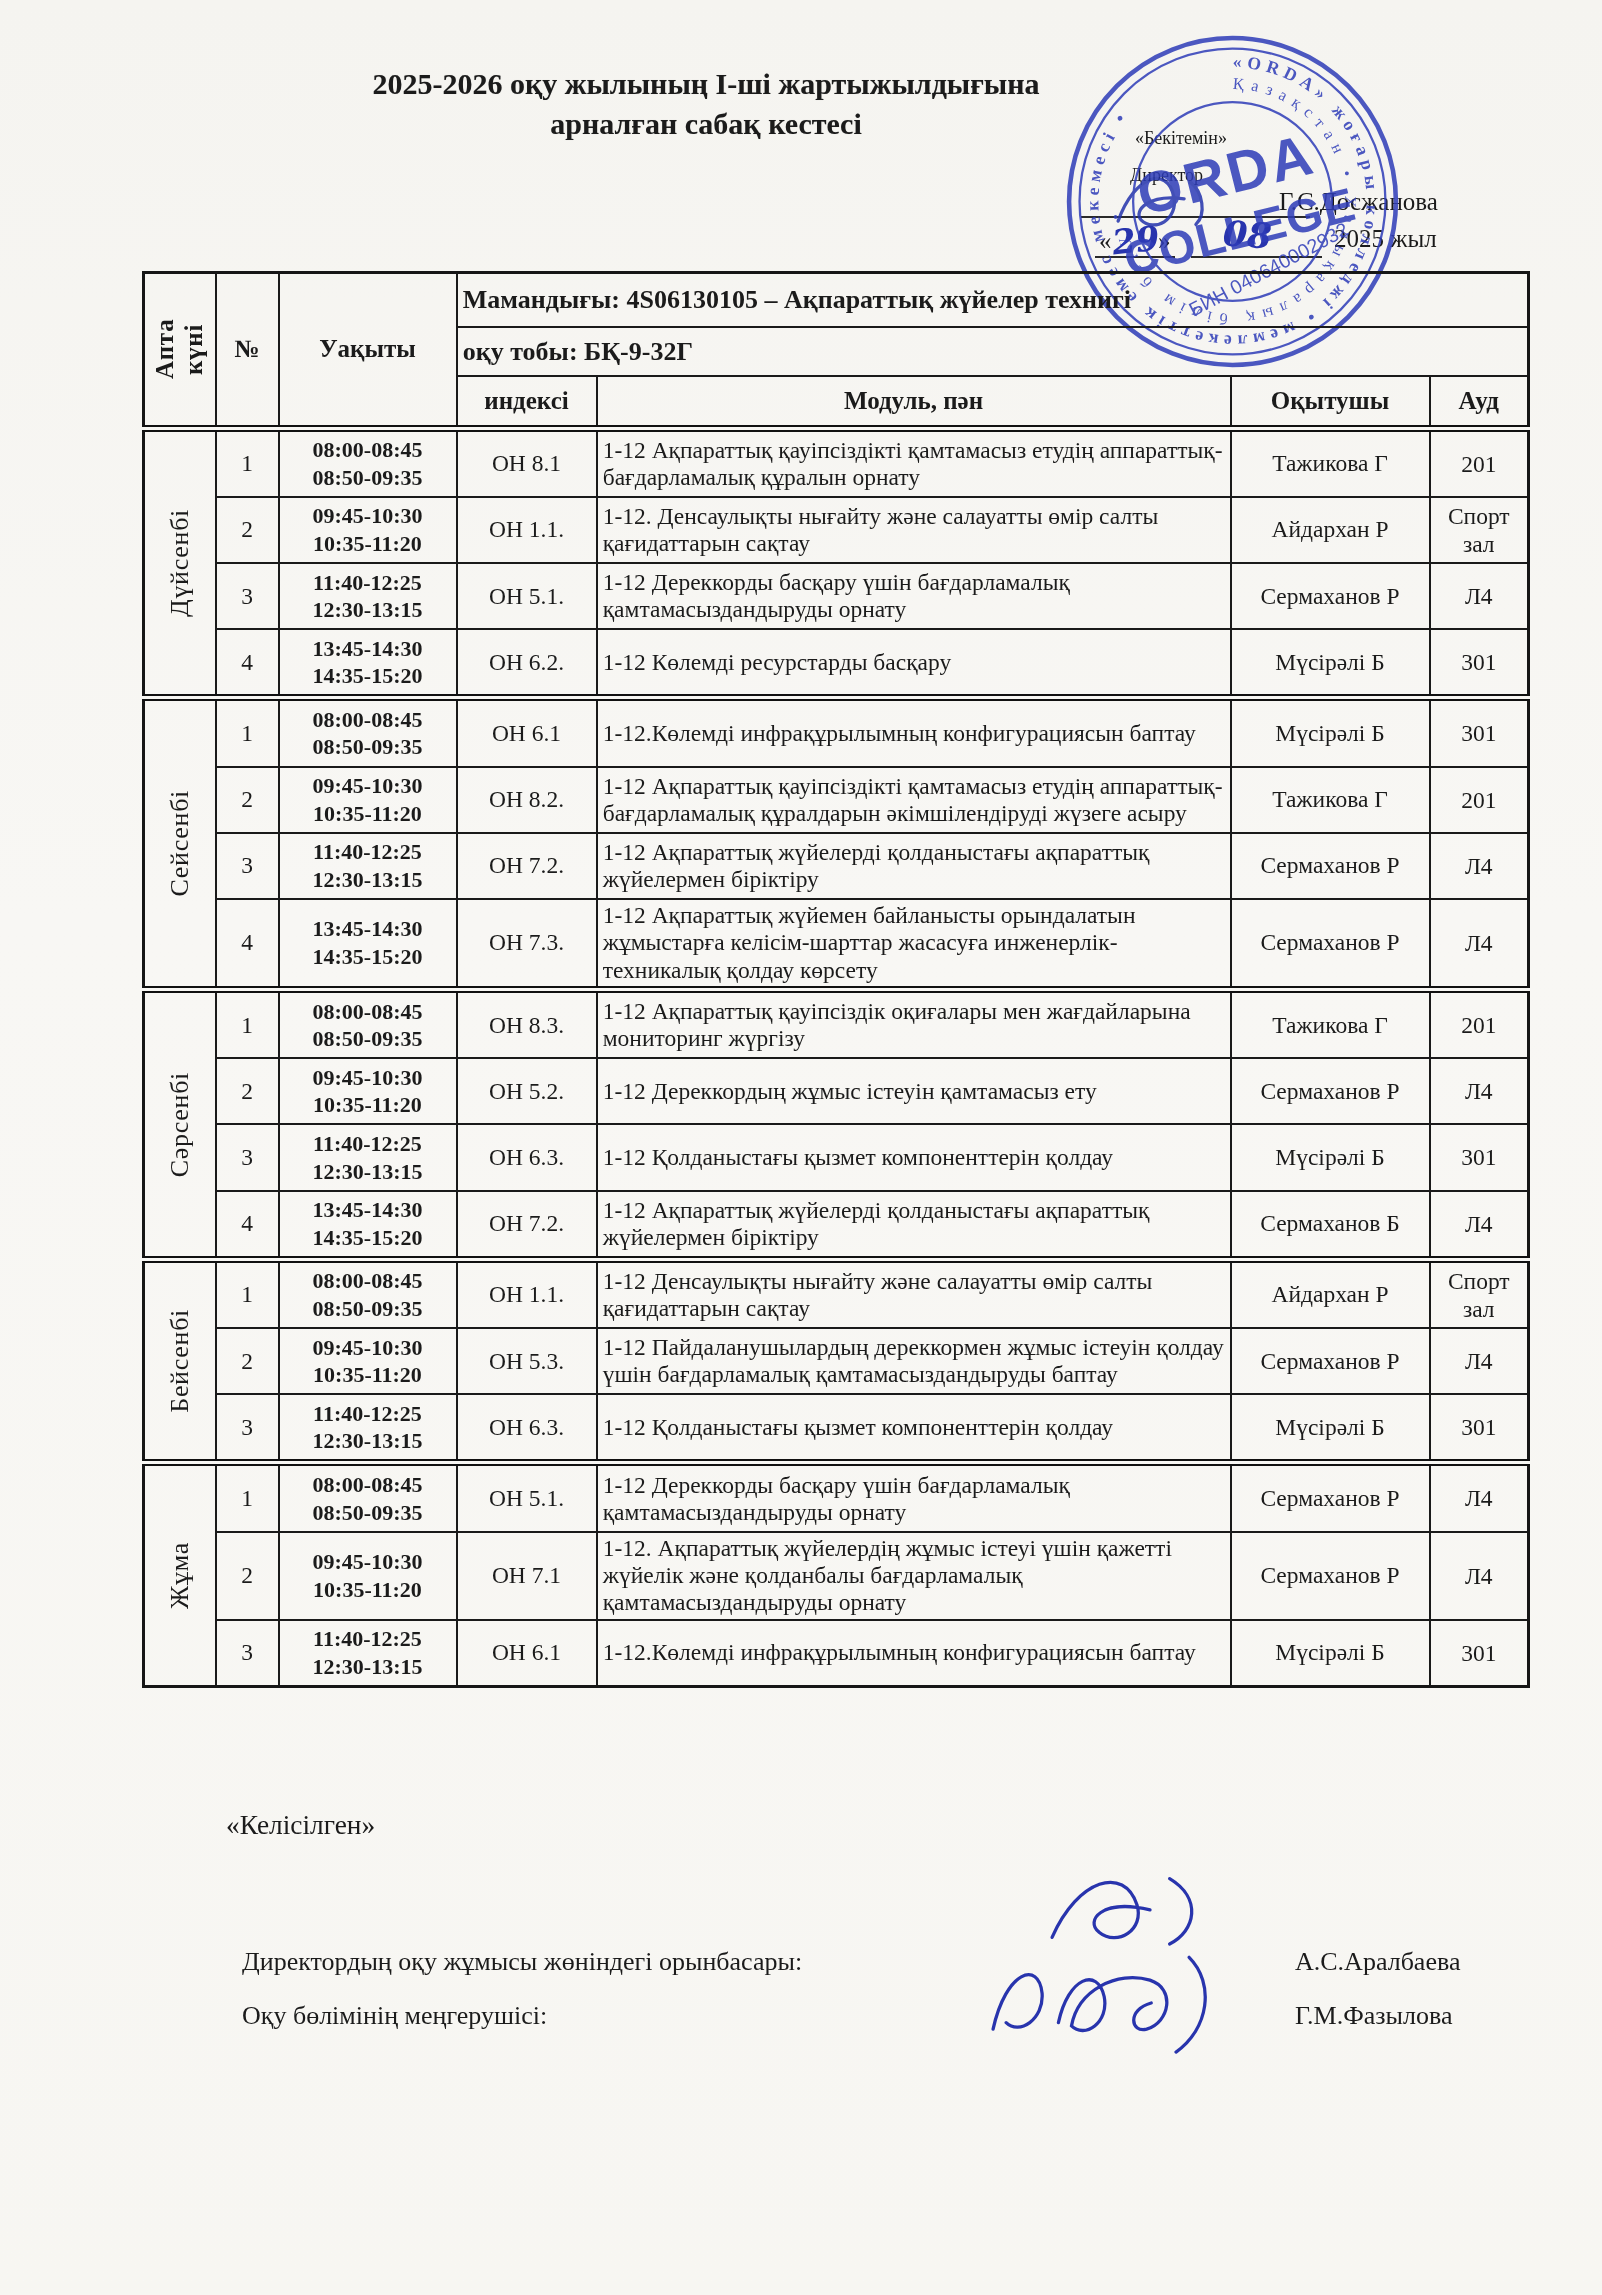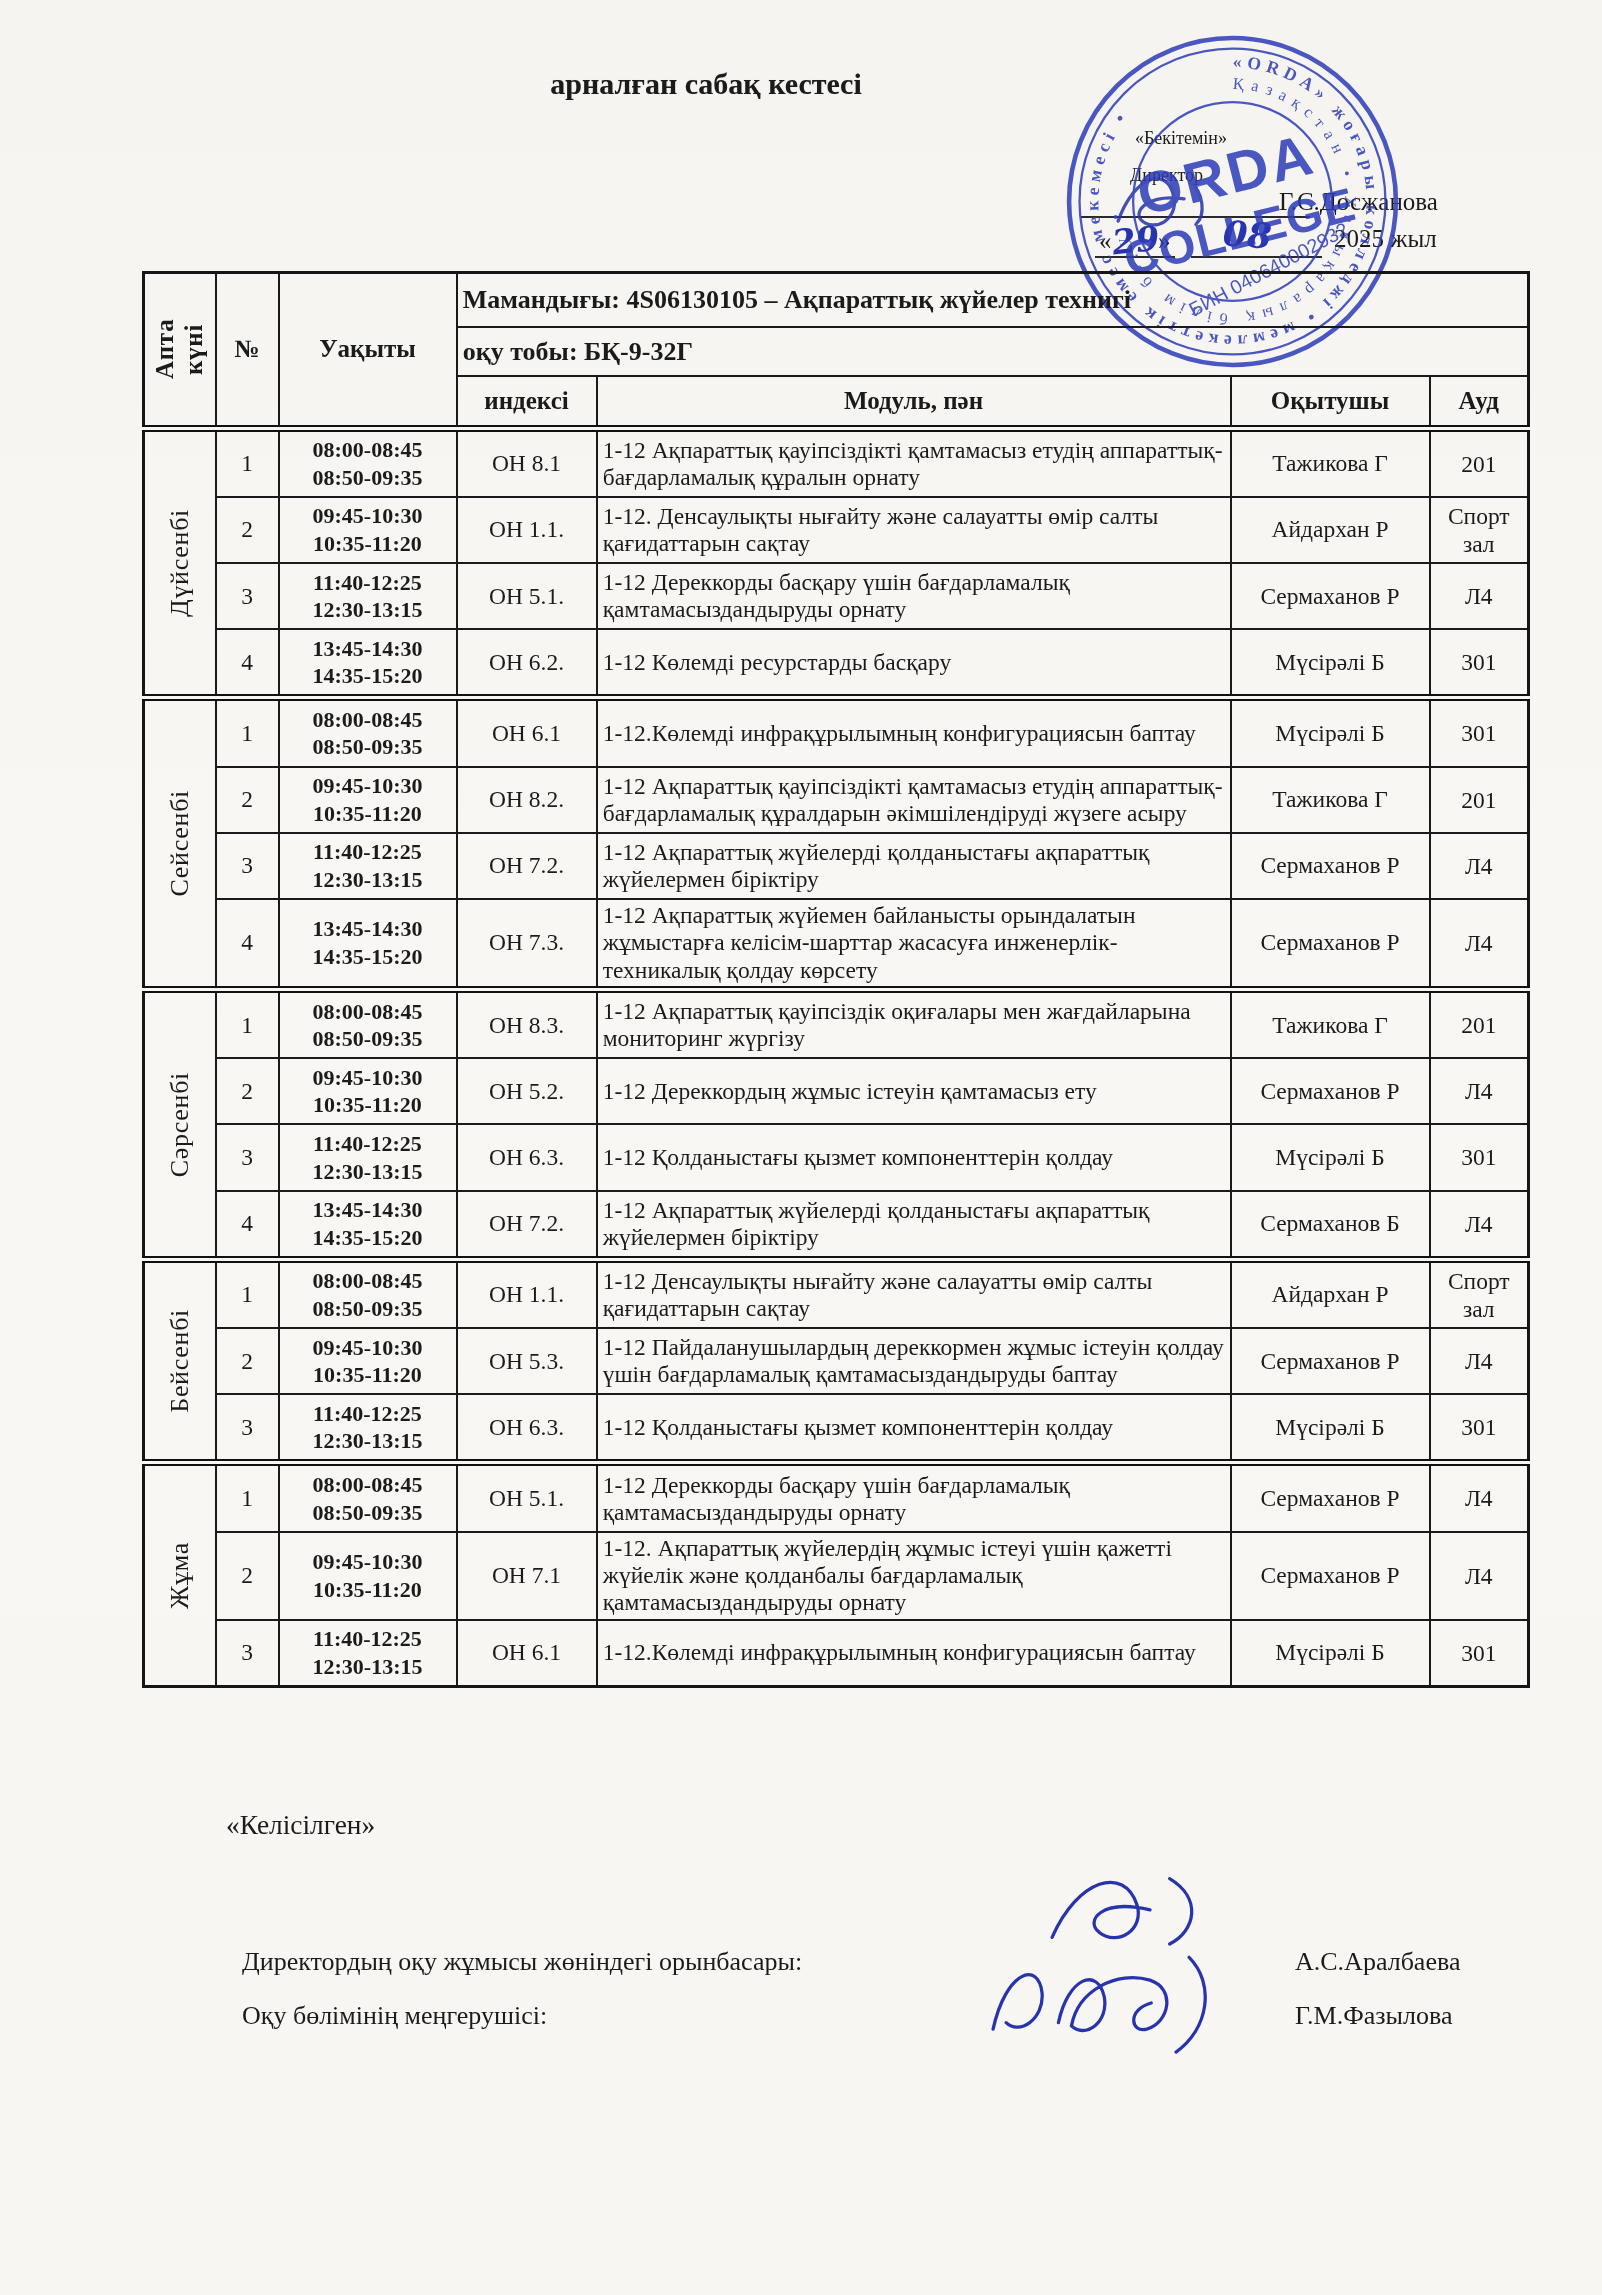--- a/index.html
+++ b/index.html
@@ -58,20 +58,21 @@
   .rot-head{height:114px;font-weight:bold;font-size:25px;}
   td.day-cell{padding:2.6px 1.3px;}
   
   .footer-text{font-size:26px;margin-left:16px;}
   .agreed{font-size:27.4px;}
 </style>
 </head>
 <body>
 
 <div class="abs title">
+  <div>2025-2026 оқу жылының І-ші  жартыжылдығына</div>
   <div>арналған сабақ кестесі</div>
 </div>
 
 <div class="abs approval-text" style="left:1106px;top:128px;">«Бекітемін»</div>
 <div class="abs approval-text" style="left:1101px;top:165px;">Директор</div>
 <div class="abs u-line" style="left:1081px;top:216px;width:229px;"></div>
 <div class="abs" style="left:1279px;top:188px;font-size:25px;">Г.С.Досжанова</div>
 
 <div class="abs" style="left:1099px;top:227px;font-size:25px;">«</div>
 <div class="abs pen" style="left:1112px;top:220px;font-size:34px;transform:rotate(-6deg);">29</div>

